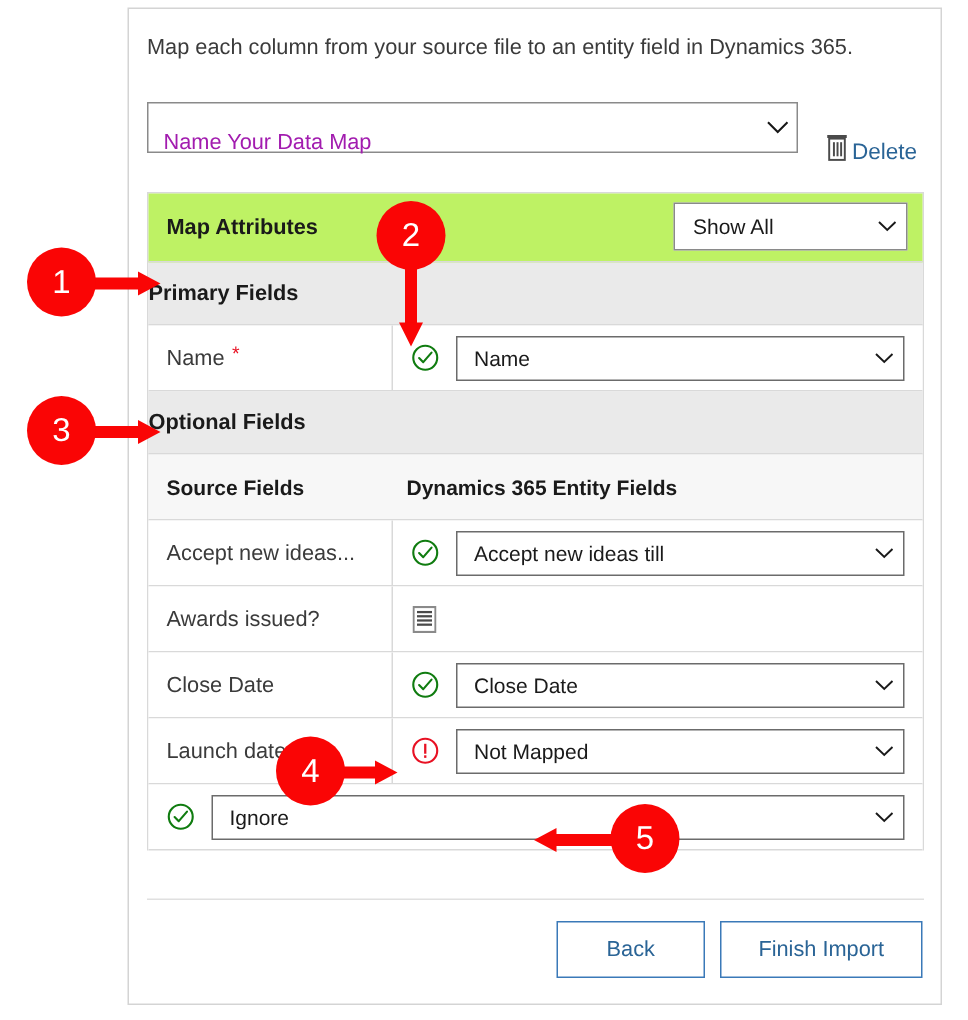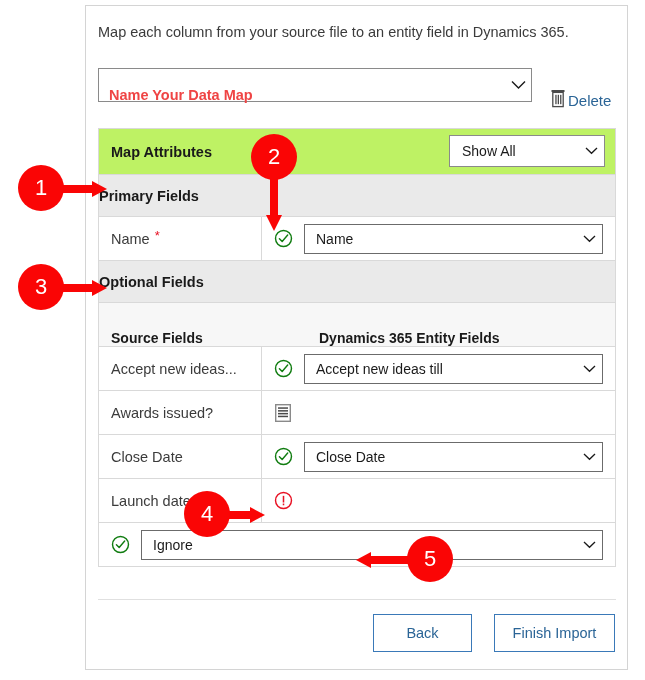--- a/index.html
+++ b/index.html
@@ -56,22 +56,22 @@
     box-sizing: border-box;
     background: #ffffff;
     display: flex;
     align-items: center;
     cursor: pointer;
   }
   #map-name-select .sel-text {
     flex: 1;
     padding-left: 10px;
     font-size: 14.5px;
-    color: #ef4444;
-    font-weight: 700;
+    color: #a21caf;
+    font-weight: 400;
     white-space: nowrap;
     overflow: hidden;
     margin-top: 20px;
   }
   .chev {
     width: 26px;
     display: flex;
     align-items: center;
     justify-content: center;
   }
@@ -153,23 +153,22 @@
   .section-row .section-label {
     padding-left: 0;
     font-size: 14.5px;
     color: #1a1a1a;
     font-weight: 600;
   }
 
   
   #col-header-row {
     height: 44px;
-    align-items: flex-end;
+    align-items: center;
     background: #f7f7f7;
-    gap: 48px;
   }
   #col-header-row .c1 {
     width: 163px;
     padding-left: 12px;
     box-sizing: border-box;
     font-size: 14px;
     color: #1a1a1a;
     font-weight: 600;
   }
   #col-header-row .c2 {
@@ -252,37 +251,37 @@
     top: 593px;
     width: 518px;
     height: 1px;
     background: #e0e0e0;
   }
   #footer {
     position: absolute;
     right: 12px;
     top: 608px;
     display: flex;
-    gap: 22px;
+    gap: 10px;
   }
   .footer-btn {
     height: 38px;
     border: 1px solid #3a79b8;
     background: #ffffff;
     color: #2a6496;
     font-size: 14.5px;
     font-family: "Liberation Sans", sans-serif;
     display: flex;
     align-items: center;
     justify-content: center;
     cursor: pointer;
     box-sizing: border-box;
   }
   #back-button { width: 99px; }
-  #finish-import-button { width: 121px; }
+  #finish-import-button { width: 135px; }
 
   
   .badge {
     position: absolute;
     width: 46px;
     height: 46px;
     border-radius: 50%;
     background: #fa0505;
     color: #ffffff;
     font-size: 22px;
@@ -435,20 +434,28 @@
           <div class="src">
             <span>Launch date</span>
           </div>
           <span class="statuscell">
             <svg class="icon-err" viewBox="0 0 20 20">
               <circle cx="10" cy="10" r="8.4" fill="none" stroke="#e81123" stroke-width="1.5"></circle>
               <rect x="9.2" y="5.1" width="1.6" height="7" fill="#e81123"></rect>
               <rect x="9.2" y="13.2" width="1.6" height="1.8" fill="#e81123"></rect>
             </svg>
           </span>
+          <div class="target">
+            <span class="sel-text">Not Mapped</span>
+            <span class="chev">
+              <svg width="13" height="8" viewBox="0 0 13 8">
+                <path d="M1 1 L6.5 6.3 L12 1" fill="none" stroke="#1a1a1a" stroke-width="1.3"></path>
+              </svg>
+            </span>
+          </div>
         </div>
         <div class="row field-row">
           <span class="statuscell">
             <svg class="icon-ok" viewBox="0 0 20 20">
               <circle cx="10" cy="10" r="8.4" fill="none" stroke="#107c10" stroke-width="1.5"></circle>
               <path d="M5.7 10.2 L8.6 13.1 L14.4 6.4" fill="none" stroke="#107c10" stroke-width="1.5" stroke-linecap="round" stroke-linejoin="round"></path>
             </svg>
           </span>
           <div class="target">
             <span class="sel-text">Ignore</span>

